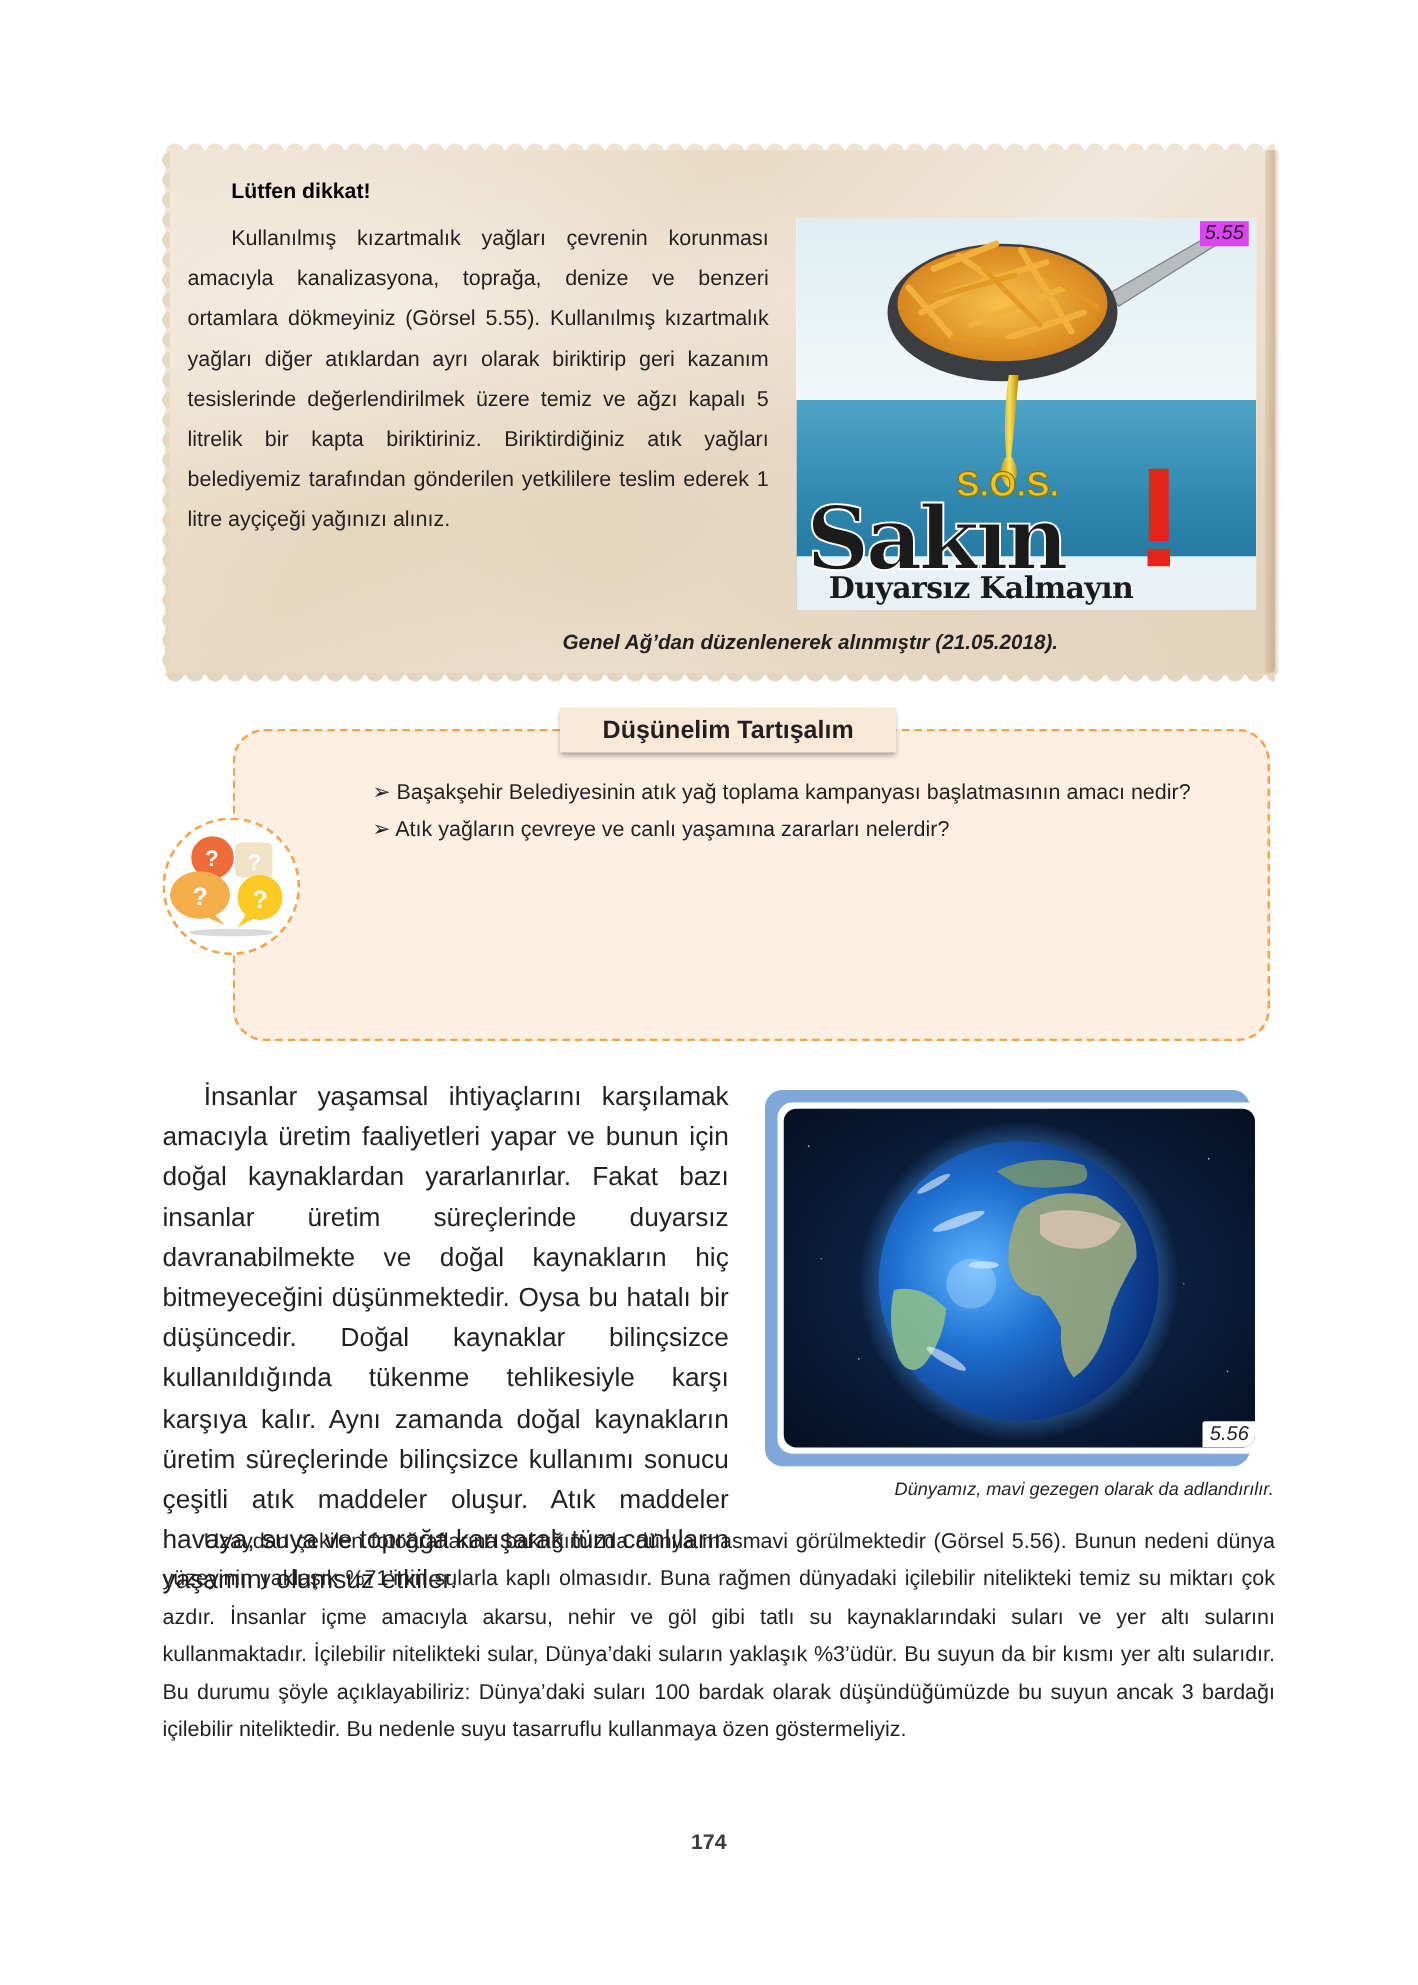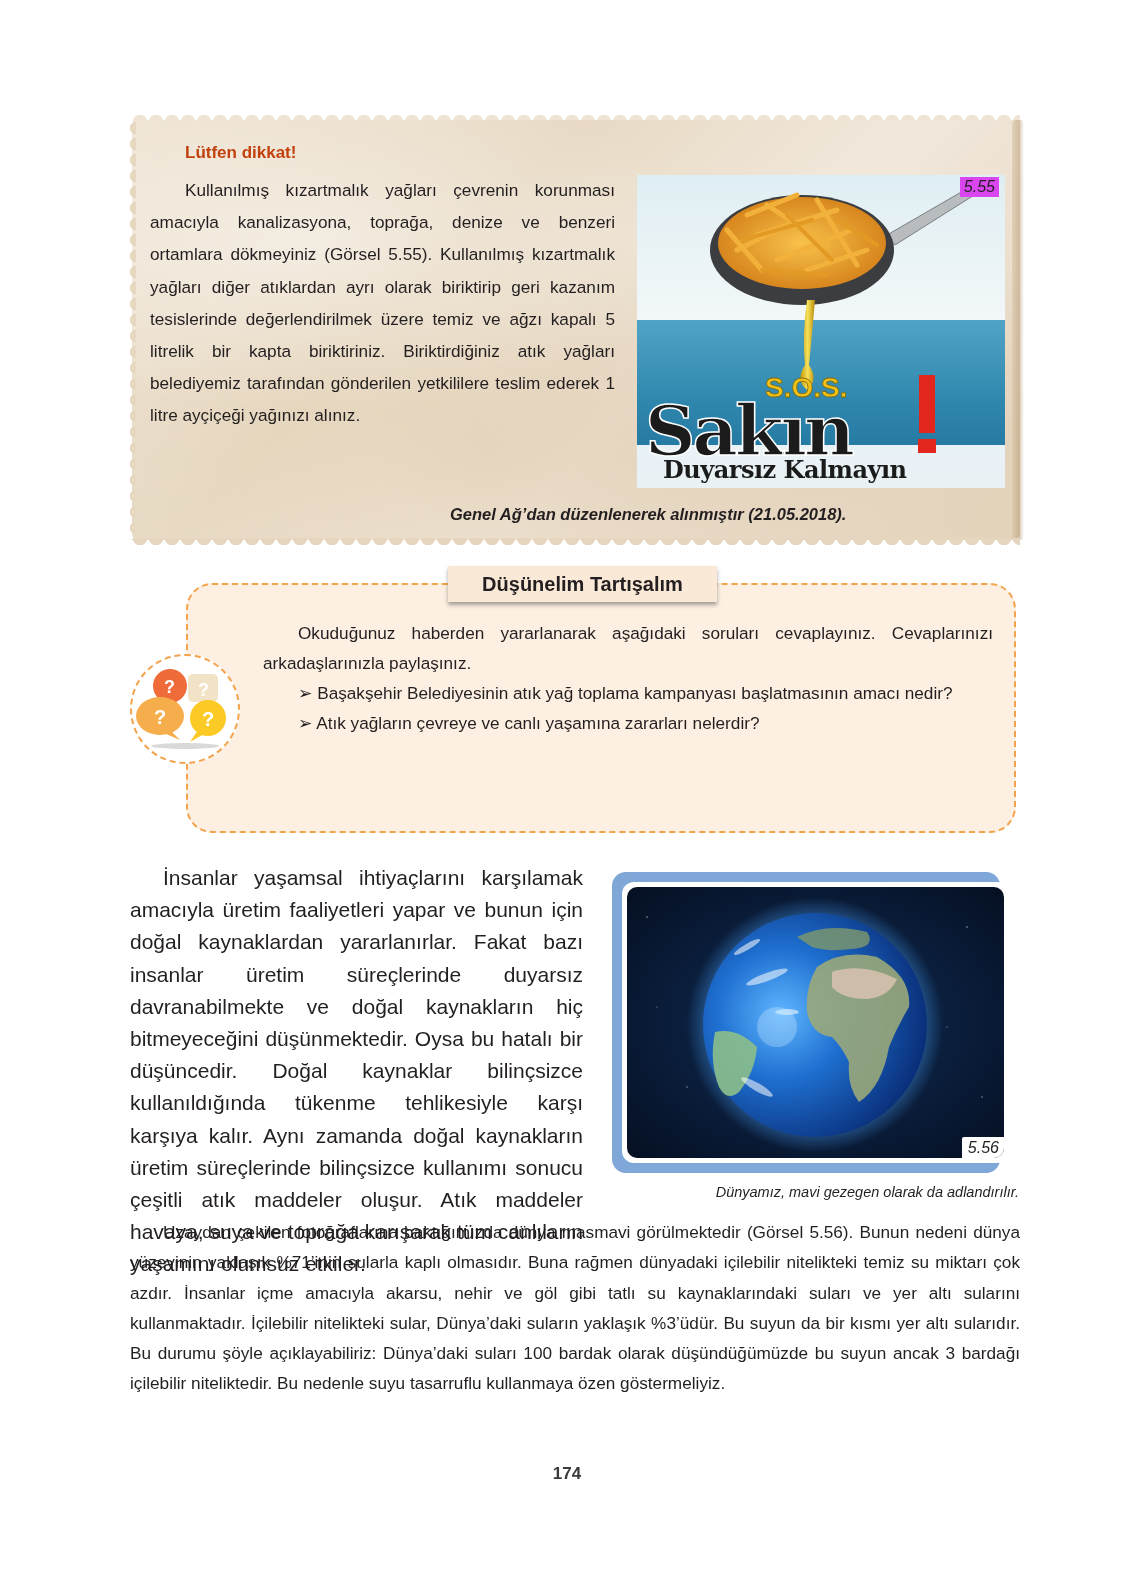--- a/index.html
+++ b/index.html
@@ -29,21 +29,21 @@
     background: linear-gradient(90deg, #d8c3a3, #b89c78 60%, transparent);
     opacity: 0.55; border-radius: 4px;
   }
   .paper-edge-left {
     position: absolute; left: 126px; top: 120px; width: 10px; height: 420px;
     background-image: radial-gradient(circle at 10px 8px, #e7d8c2 6px, transparent 6.5px);
     background-size: 10px 16px;
   }
 
   .attention-title { position: absolute; left: 185px; top: 143px; font-weight: bold;
-    font-size: 17px; color: #c2410c; }
+    font-size: 17px; color: #000000; }
 
   .news-text { position: absolute; left: 150px; top: 174px; width: 465px;
     font-size: 17.2px; line-height: 32.2px; text-align: justify; }
   .news-text p { margin: 0; text-indent: 35px; }
 
   .news-image { position: absolute; left: 637px; top: 175px; width: 368px; height: 313px;
     overflow: hidden; background: #fff; }
   .news-image svg { display: block; }
   .fig-label-555 { position: absolute; right: 6px; top: 2px; background: #d946ef;
     font-style: italic; font-size: 16px; padding: 1px 4px; }
@@ -180,21 +180,20 @@
     <ellipse cx="28" cy="60" rx="24" ry="19" fill="#f6ad4c"></ellipse>
     <path d="M38 74 L48 84 L34 78 Z" fill="#f6ad4c"></path>
     <text x="22" y="68" font-family="Liberation Sans, sans-serif" font-weight="bold" font-size="20" fill="#ffffff">?</text>
     <circle cx="76" cy="62" r="18" fill="#fcca24"></circle>
     <path d="M66 74 L58 86 L72 78 Z" fill="#fcca24"></path>
     <text x="70" y="70" font-family="Liberation Sans, sans-serif" font-weight="bold" font-size="20" fill="#ffffff">?</text>
   </svg>
 </div>
 
 <div class="discuss-text">
-  <p class="indent">Okuduğunuz haberden yararlanarak aşağıdaki soruları cevaplayınız. Cevaplarınızı arkadaşlarınızla paylaşınız.</p>
   <p class="bullet-line"><span>➢</span> <span>Başakşehir Belediyesinin atık yağ toplama kampanyası başlatmasının amacı nedir?</span></p>
   <p class="bullet-line"><span>➢</span> <span>Atık yağların çevreye ve canlı yaşamına zararları nelerdir?</span></p>
 </div>
 
 <div class="body-left">
   <p>İnsanlar yaşamsal ihtiyaçlarını karşılamak amacıyla üretim faaliyetleri yapar ve bunun için doğal kaynaklardan yararlanırlar. Fakat bazı insanlar üretim süreçlerinde duyarsız davranabilmekte ve doğal kaynakların hiç bitmeyeceğini düşünmektedir. Oysa bu hatalı bir düşüncedir. Doğal kaynaklar bilinçsizce kullanıldığında tükenme tehlikesiyle karşı karşıya kalır. Aynı zamanda doğal kaynakların üretim süreçlerinde bilinçsizce kullanımı sonucu çeşitli atık maddeler oluşur. Atık maddeler havaya, suya ve toprağa karışarak tüm canlıların yaşamını olumsuz etkiler.</p>
 </div>
 
 <div class="earth-frame">
   <div class="earth-inner">

